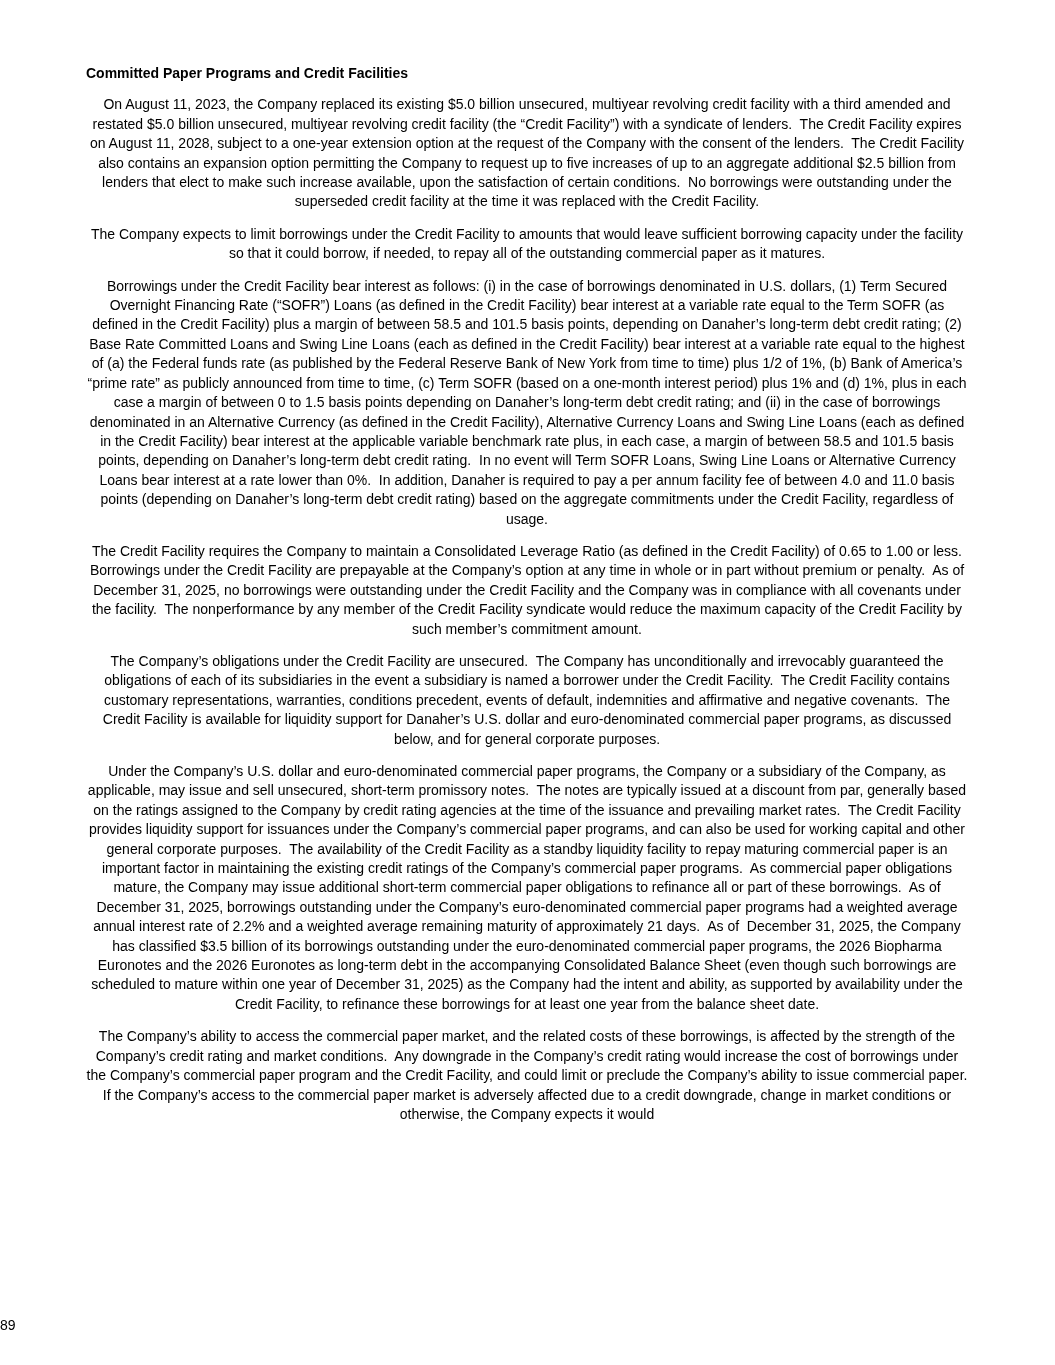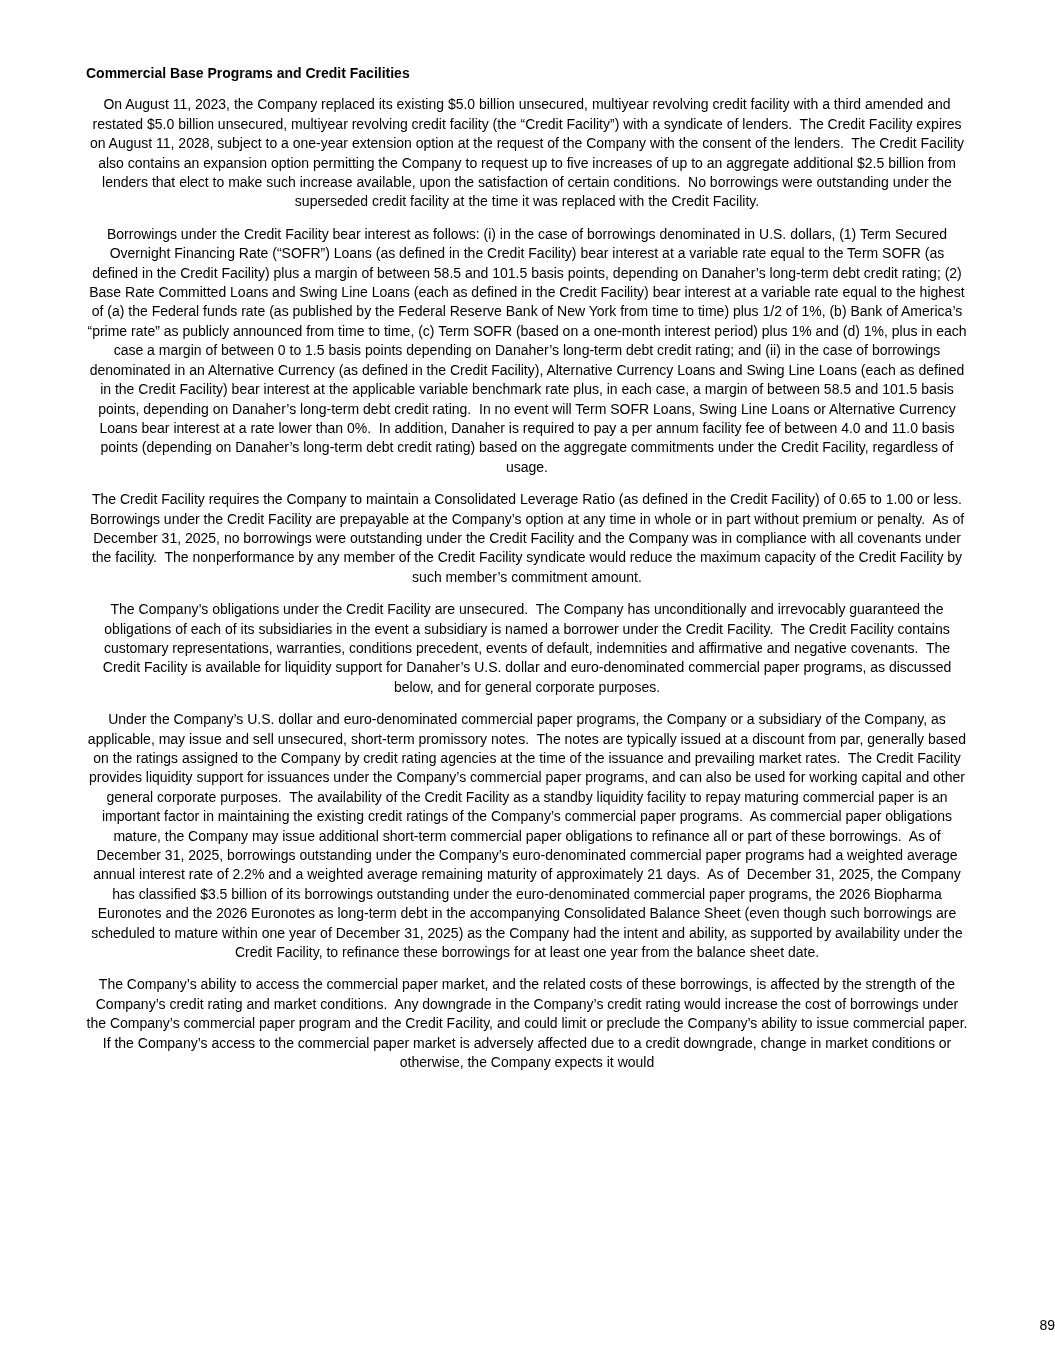--- a/index.html
+++ b/index.html
@@ -35,34 +35,35 @@
     white-space: pre-wrap; 
     text-align: center;
   }
 
   
   .page-number {
     position: absolute;
     bottom: 30px;
     left: 0;
     width: 100%;
-    text-align: right;
+    text-align: left;
     font-size: 14px;
     line-height: 19.4px;
   }
 </style>
 </head>
 <body>
 
 <div class="page-content">
 
-  <div class="doc-heading">Commercial Base Programs and Credit Facilities</div>
+  <div class="doc-heading">Committed Paper Programs and Credit Facilities</div>
 
   <p class="doc-paragraph">On August 11, 2023, the Company replaced its existing $5.0 billion unsecured, multiyear revolving credit facility with a third amended and restated $5.0 billion unsecured, multiyear revolving credit facility (the “Credit Facility”) with a syndicate of lenders.  The Credit Facility expires on August 11, 2028, subject to a one-year extension option at the request of the Company with the consent of the lenders.  The Credit Facility also contains an expansion option permitting the Company to request up to five increases of up to an aggregate additional $2.5 billion from lenders that elect to make such increase available, upon the satisfaction of certain conditions.  No borrowings were outstanding under the superseded credit facility at the time it was replaced with the Credit Facility.</p>
 
+  <p class="doc-paragraph">The Company expects to limit borrowings under the Credit Facility to amounts that would leave sufficient borrowing capacity under the facility so that it could borrow, if needed, to repay all of the outstanding commercial paper as it matures.</p>
 
   <p class="doc-paragraph">Borrowings under the Credit Facility bear interest as follows: (i) in the case of borrowings denominated in U.S. dollars, (1) Term Secured Overnight Financing Rate (“SOFR”) Loans (as defined in the Credit Facility) bear interest at a variable rate equal to the Term SOFR (as defined in the Credit Facility) plus a margin of between 58.5 and 101.5 basis points, depending on Danaher’s long-term debt credit rating; (2) Base Rate Committed Loans and Swing Line Loans (each as defined in the Credit Facility) bear interest at a variable rate equal to the highest of (a) the Federal funds rate (as published by the Federal Reserve Bank of New York from time to time) plus 1/2 of 1%, (b) Bank of America’s “prime rate” as publicly announced from time to time, (c) Term SOFR (based on a one-month interest period) plus 1% and (d) 1%, plus in each case a margin of between 0 to 1.5 basis points depending on Danaher’s long-term debt credit rating; and (ii) in the case of borrowings denominated in an Alternative Currency (as defined in the Credit Facility), Alternative Currency Loans and Swing Line Loans (each as defined in the Credit Facility) bear interest at the applicable variable benchmark rate plus, in each case, a margin of between 58.5 and 101.5 basis points, depending on Danaher’s long-term debt credit rating.  In no event will Term SOFR Loans, Swing Line Loans or Alternative Currency Loans bear interest at a rate lower than 0%.  In addition, Danaher is required to pay a per annum facility fee of between 4.0 and 11.0 basis points (depending on Danaher’s long-term debt credit rating) based on the aggregate commitments under the Credit Facility, regardless of usage.</p>
 
   <p class="doc-paragraph">The Credit Facility requires the Company to maintain a Consolidated Leverage Ratio (as defined in the Credit Facility) of 0.65 to 1.00 or less.  Borrowings under the Credit Facility are prepayable at the Company’s option at any time in whole or in part without premium or penalty.  As of December 31, 2025, no borrowings were outstanding under the Credit Facility and the Company was in compliance with all covenants under the facility.  The nonperformance by any member of the Credit Facility syndicate would reduce the maximum capacity of the Credit Facility by such member’s commitment amount.</p>
 
   <p class="doc-paragraph">The Company’s obligations under the Credit Facility are unsecured.  The Company has unconditionally and irrevocably guaranteed the obligations of each of its subsidiaries in the event a subsidiary is named a borrower under the Credit Facility.  The Credit Facility contains customary representations, warranties, conditions precedent, events of default, indemnities and affirmative and negative covenants.  The Credit Facility is available for liquidity support for Danaher’s U.S. dollar and euro-denominated commercial paper programs, as discussed below, and for general corporate purposes.</p>
 
   <p class="doc-paragraph">Under the Company’s U.S. dollar and euro-denominated commercial paper programs, the Company or a subsidiary of the Company, as applicable, may issue and sell unsecured, short-term promissory notes.  The notes are typically issued at a discount from par, generally based on the ratings assigned to the Company by credit rating agencies at the time of the issuance and prevailing market rates.  The Credit Facility provides liquidity support for issuances under the Company’s commercial paper programs, and can also be used for working capital and other general corporate purposes.  The availability of the Credit Facility as a standby liquidity facility to repay maturing commercial paper is an important factor in maintaining the existing credit ratings of the Company’s commercial paper programs.  As commercial paper obligations mature, the Company may issue additional short-term commercial paper obligations to refinance all or part of these borrowings.  As of December 31, 2025, borrowings outstanding under the Company’s euro-denominated commercial paper programs had a weighted average annual interest rate of 2.2% and a weighted average remaining maturity of approximately 21 days.  As of  December 31, 2025, the Company has classified $3.5 billion of its borrowings outstanding under the euro-denominated commercial paper programs, the 2026 Biopharma Euronotes and the 2026 Euronotes as long-term debt in the accompanying Consolidated Balance Sheet (even though such borrowings are scheduled to mature within one year of December 31, 2025) as the Company had the intent and ability, as supported by availability under the Credit Facility, to refinance these borrowings for at least one year from the balance sheet date.</p>
 
   <p class="doc-paragraph">The Company’s ability to access the commercial paper market, and the related costs of these borrowings, is affected by the strength of the Company’s credit rating and market conditions.  Any downgrade in the Company’s credit rating would increase the cost of borrowings under the Company’s commercial paper program and the Credit Facility, and could limit or preclude the Company’s ability to issue commercial paper.  If the Company’s access to the commercial paper market is adversely affected due to a credit downgrade, change in market conditions or otherwise, the Company expects it would</p>

